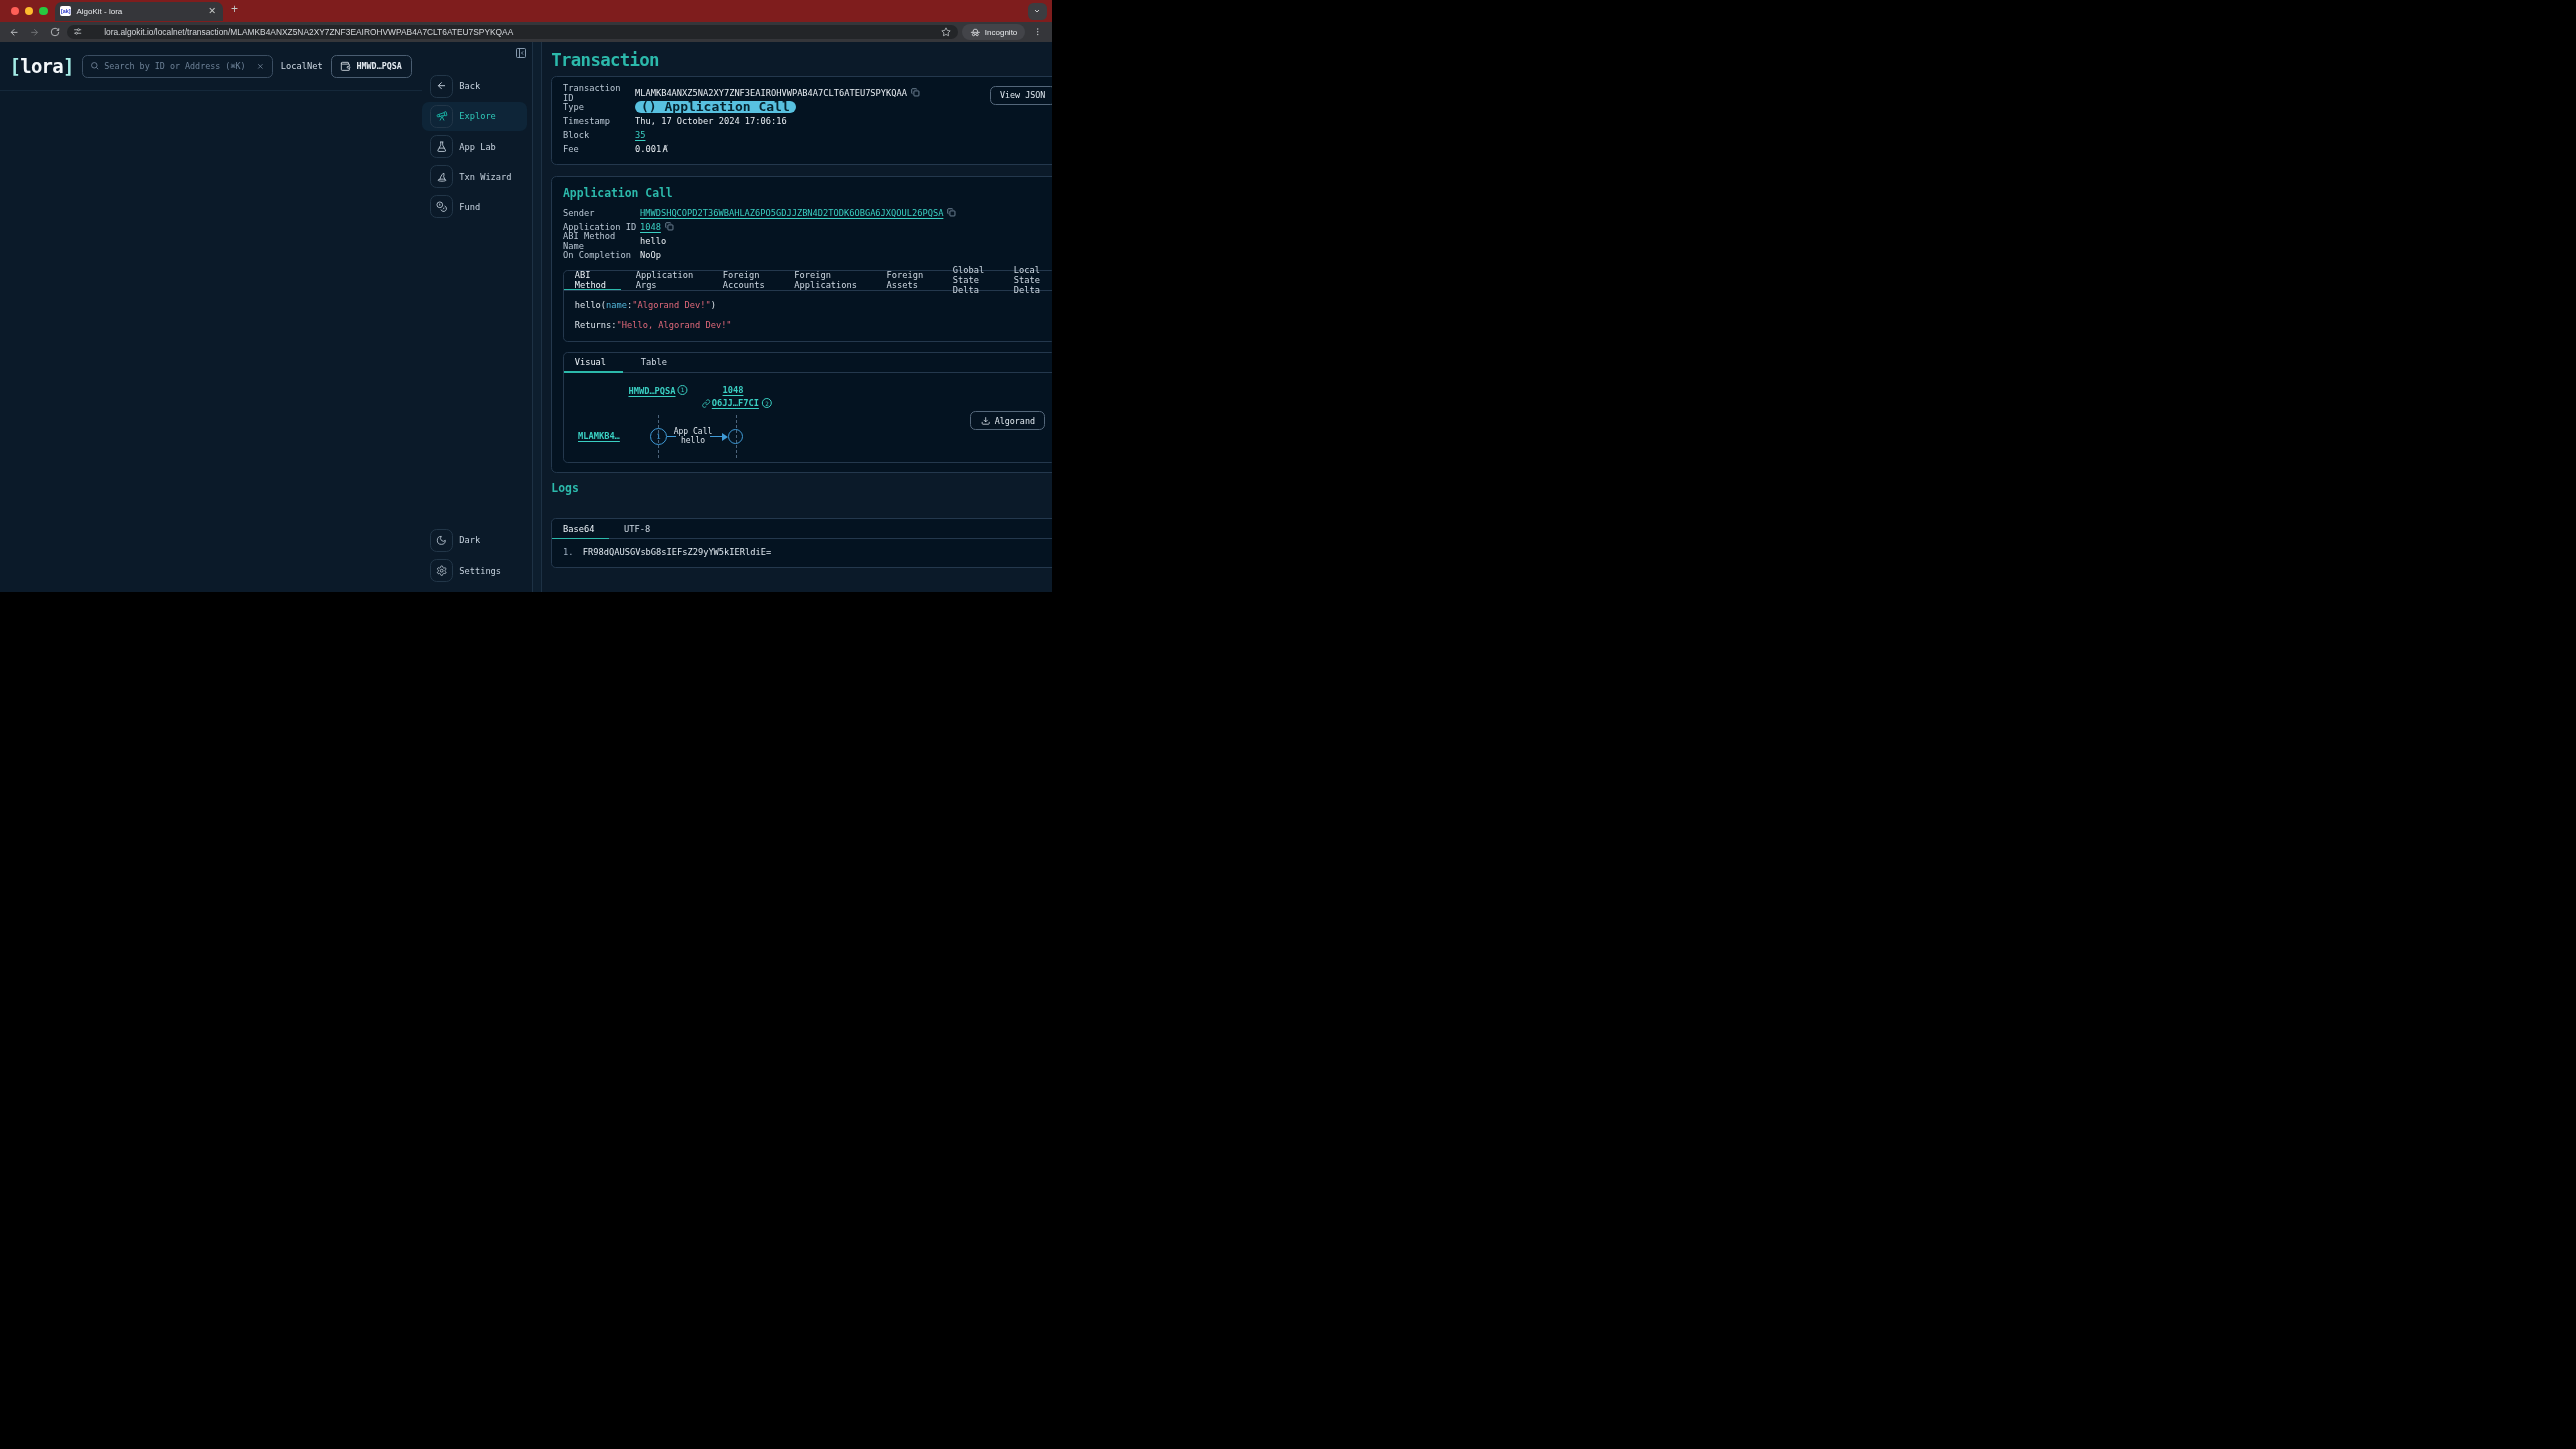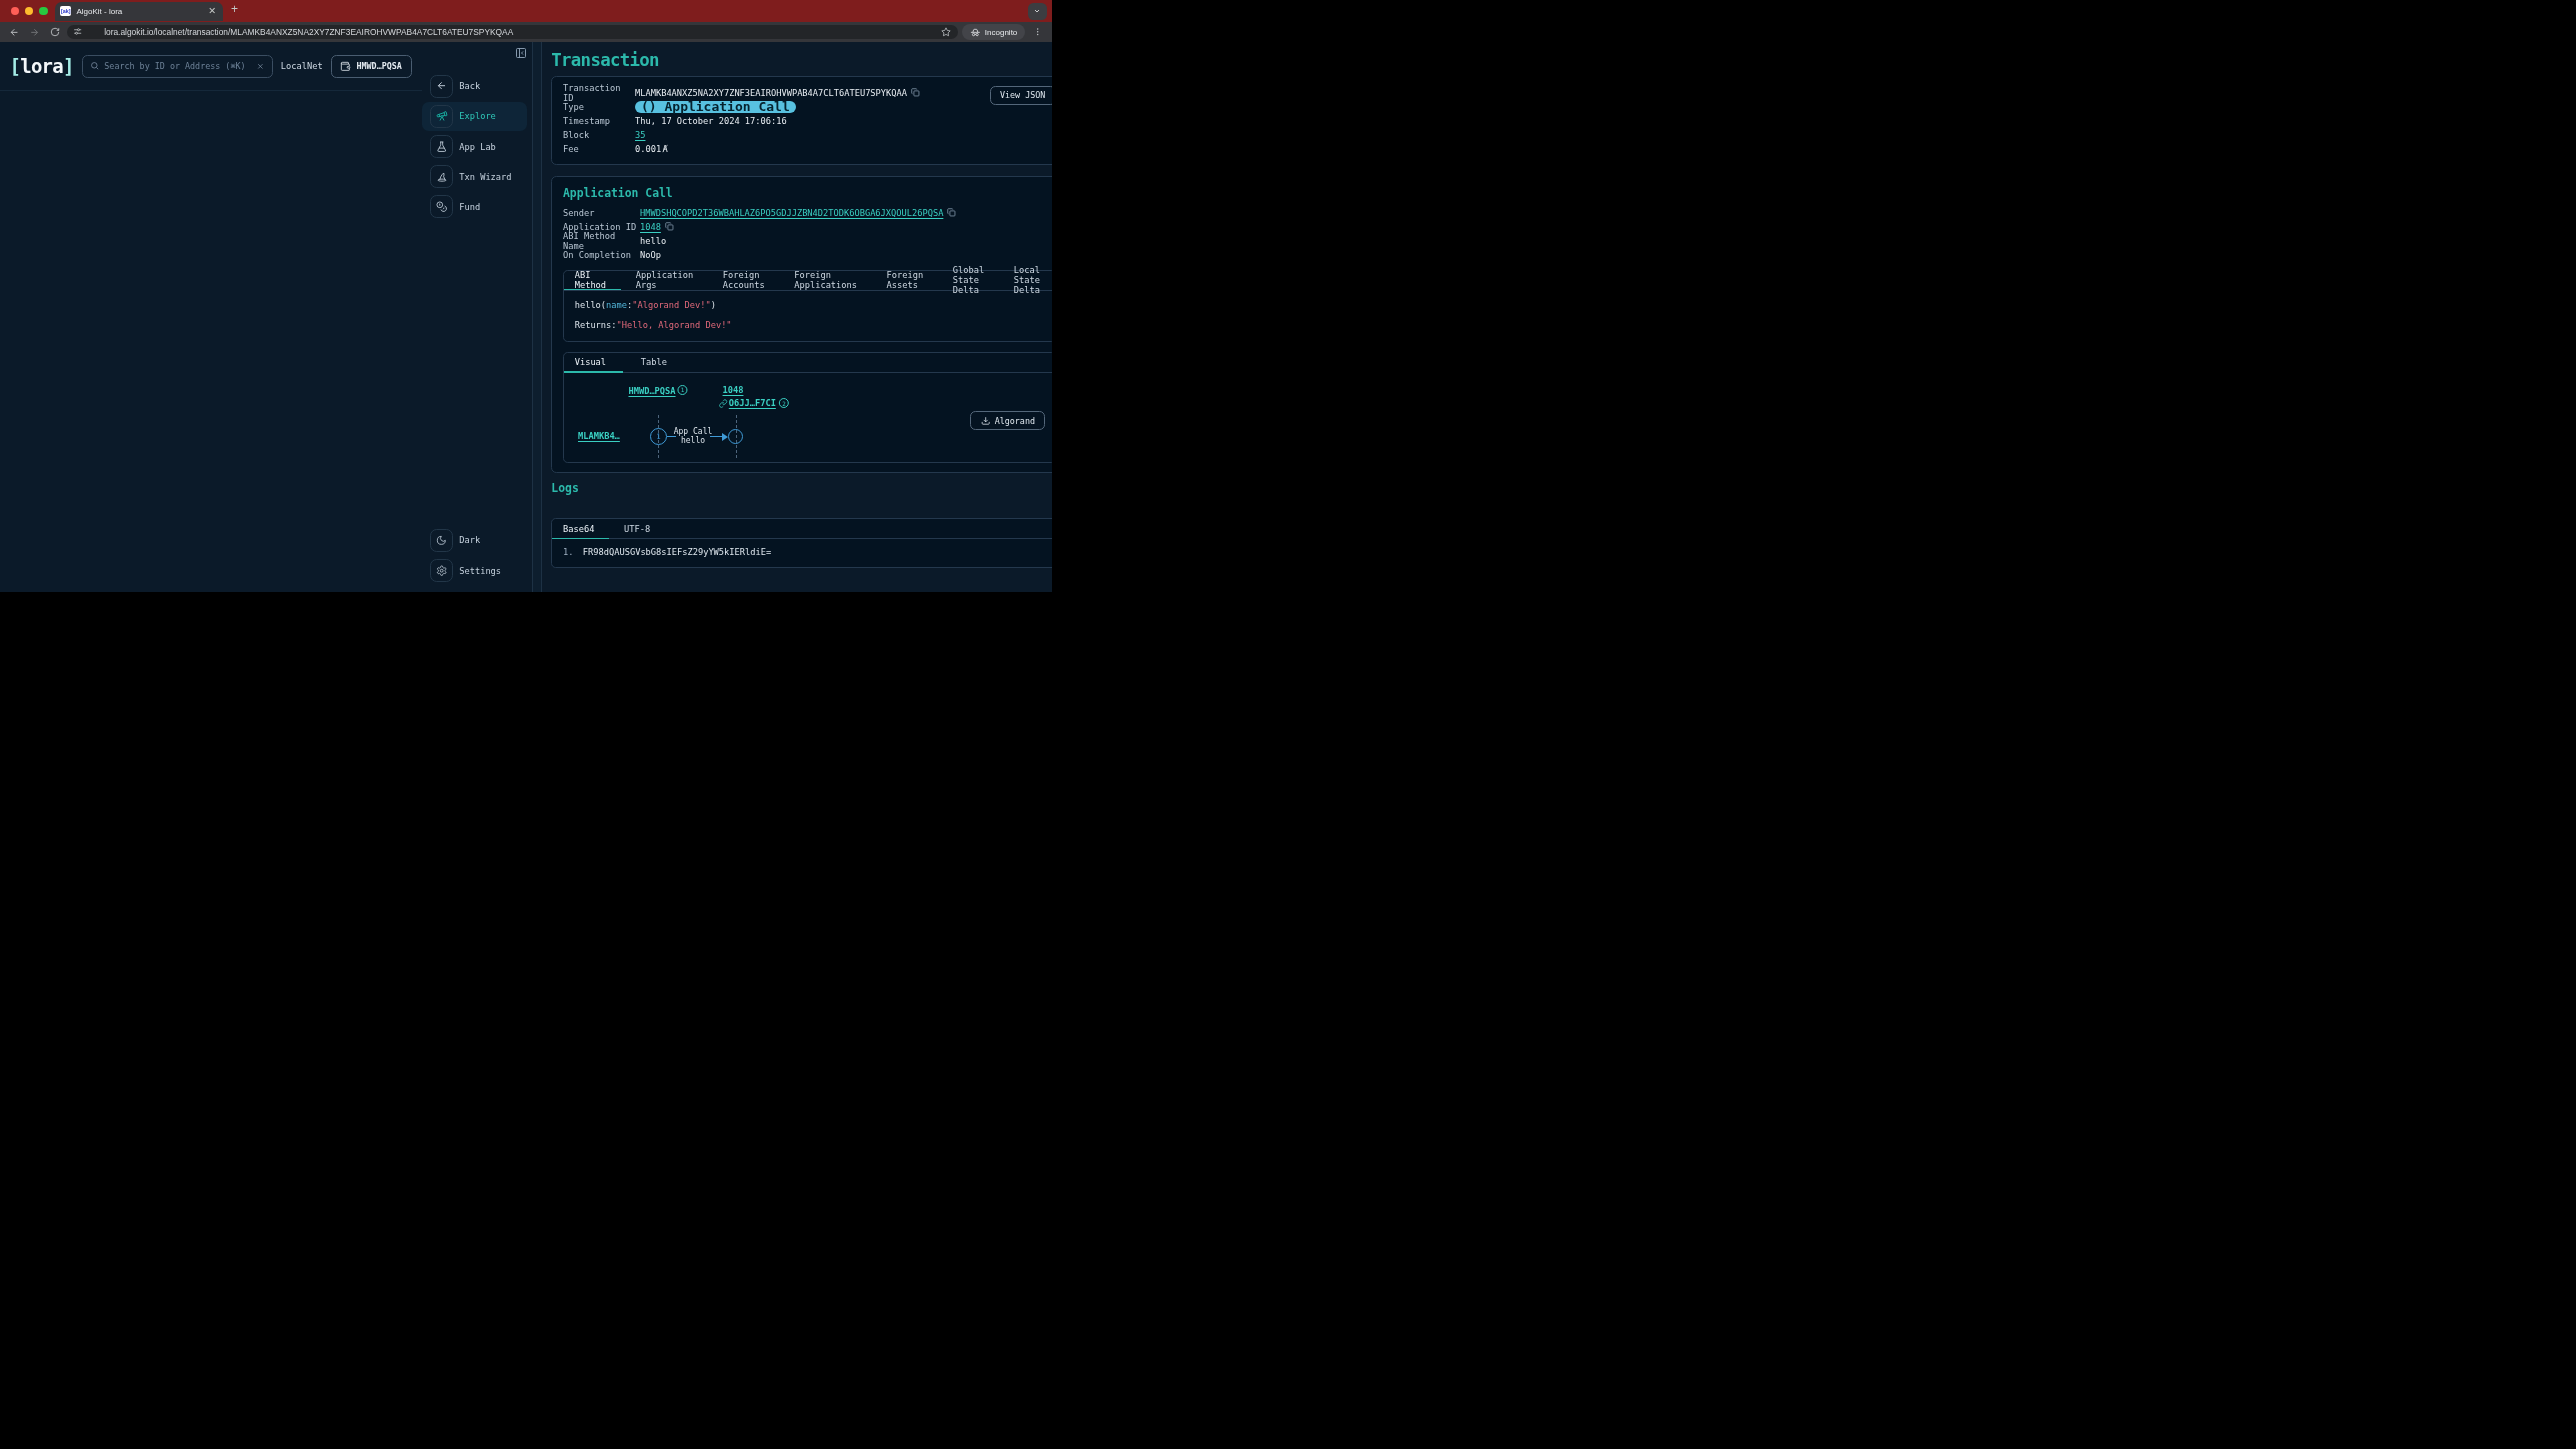--- a/index.html
+++ b/index.html
@@ -406,21 +406,21 @@
           </div>
 
           <div class="panel" style="margin-top:10px">
             <div class="tabsbar">
               <div class="tabi active" style="padding:0 17.4px 0 10.7px">Visual</div>
               <div class="tabi" style="padding:0 17.4px">Table</div>
             </div>
             <div class="grapharea">
               <div class="gp ctr" style="left:94px; top:12px;"><a class="glnk">HMWD…PQSA</a><span class="circnum">1</span></div>
               <div class="gp ctr" style="left:169px; top:12px;"><a class="glnk">1048</a></div>
-              <div class="gp ctr" style="left:190px; top:25.5px; display:flex; align-items:center; gap:1.3px;">
+              <div class="gp ctr" style="left:173px; top:25.5px; display:flex; align-items:center; gap:1.3px;">
                 <svg width="8.7" height="8.7" viewBox="0 0 24 24" fill="none" stroke="#3acfc2" stroke-width="2.2">
                     <path d="M10 13a5 5 0 0 0 7.54.54l3-3a5 5 0 0 0-7.07-7.07l-1.72 1.71"></path>
                     <path d="M14 11a5 5 0 0 0-7.54.54l-3 3a5 5 0 0 0 7.07 7.07l1.71-1.71"></path>
                   </svg>
                 <a class="glnk">O6JJ…F7CI</a>
                   <span class="circnum">2</span>
               </div>
               <div class="gp dashv" style="left:94px; top:42px; height:43px;"></div>
               <div class="gp dashv" style="left:172px; top:42px; height:43px;"></div>
               <div class="gp" style="left:14px; top:58px;"><a class="glnk">MLAMKB4…</a></div>

